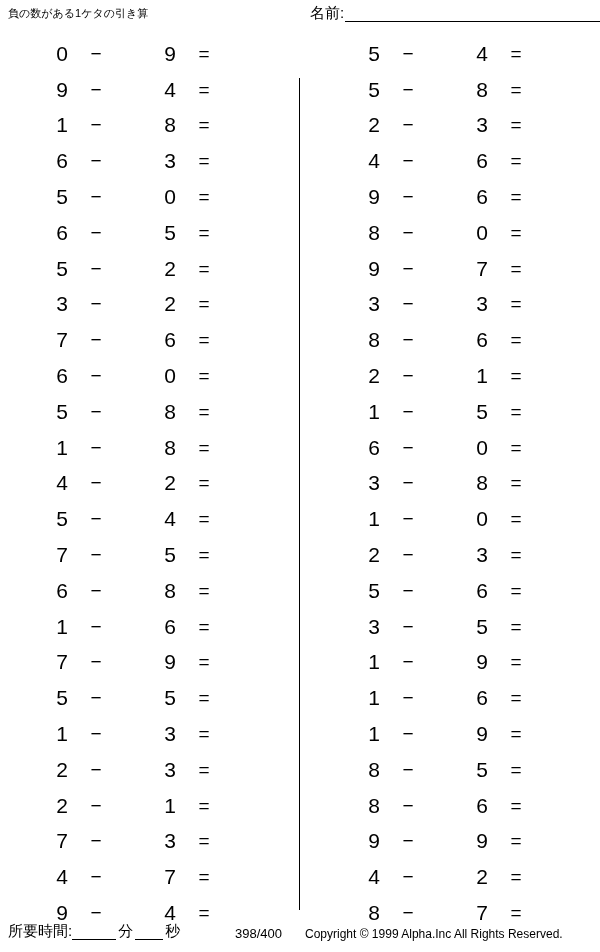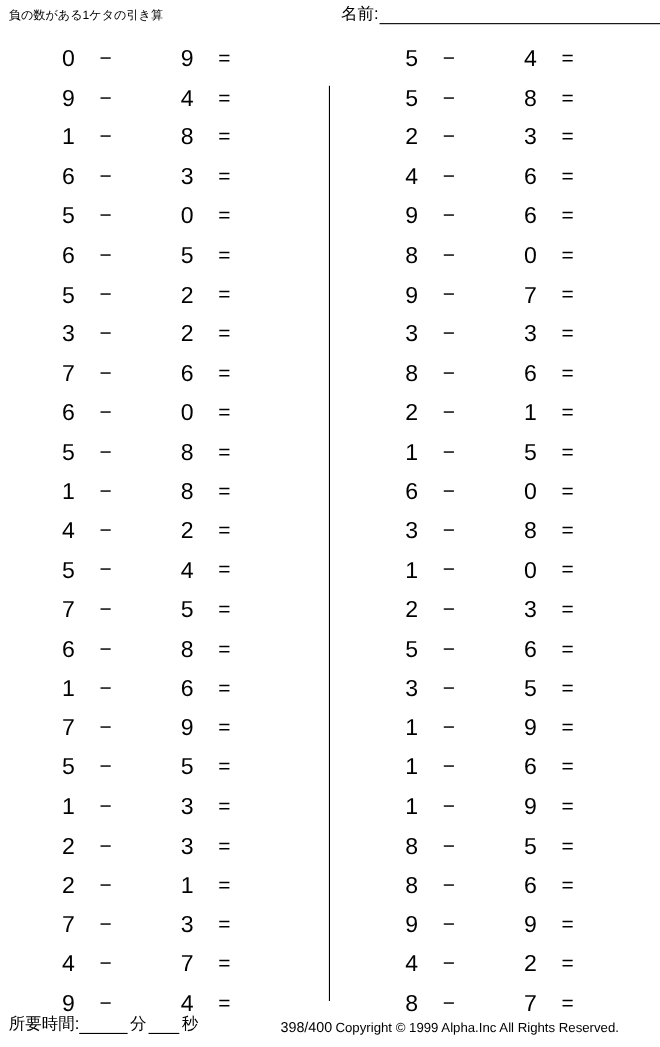--- a/index.html
+++ b/index.html
@@ -144,21 +144,20 @@
     width: 28px;
     border-bottom: 1px solid #000;
     height: 15px;
   }
   .unit-sec { padding-left: 2px; line-height: 18px; }
   .page-num {
     position: absolute;
     left: 235px;
     top: 8px;
     font-size: 13px;
-    margin-left: 20px;
   }
   .copyright {
     position: absolute;
     left: 305px;
     top: 9px;
     font-size: 12px;
     white-space: nowrap;
   }
 </style>
 </head>

